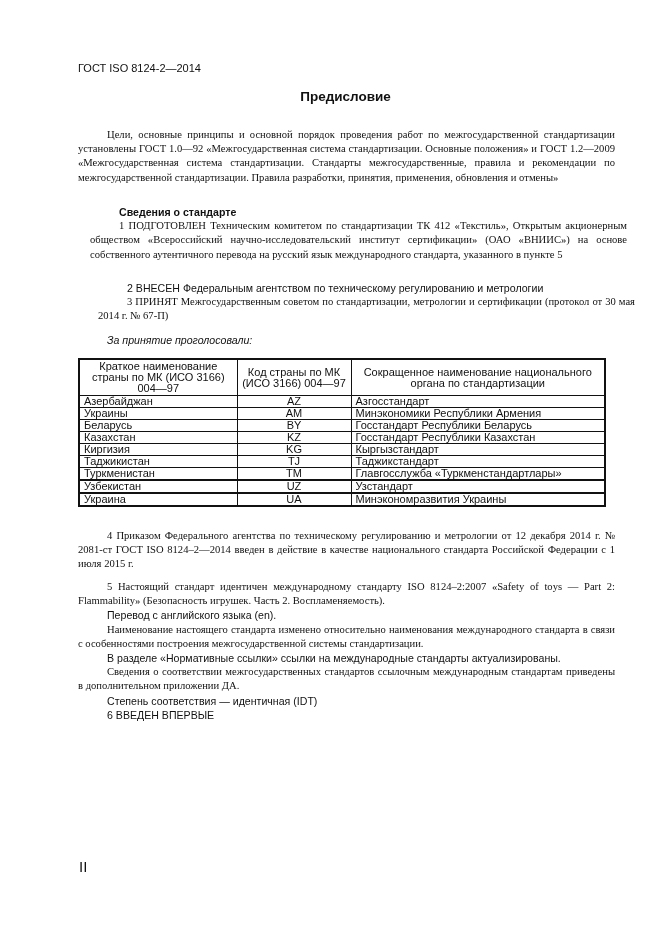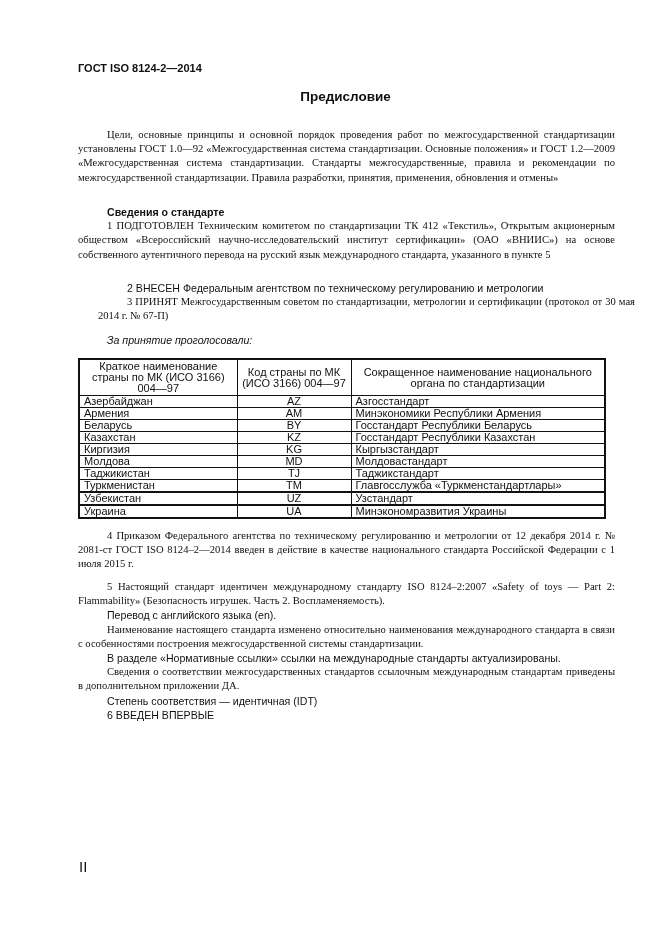--- a/index.html
+++ b/index.html
@@ -1,19 +1,19 @@
 <!DOCTYPE html>
 <html><head>
 <meta charset="utf-8">
 <style>
   html, body { margin:0; padding:0; background:#ffffff; }
   body { width:661px; height:936px; position:relative; overflow:hidden;
          font-family:"Liberation Sans", sans-serif; color:#111; }
   .page { position:absolute; left:0; top:0; width:661px; height:936px; }
-  .hdr { position:absolute; left:78px; top:62px; font-size:11px; font-weight:bold; letter-spacing:0;text-align:center; }
+  .hdr { position:absolute; left:78px; top:62px; font-size:11px; font-weight:normal; letter-spacing:0;text-align:center; }
   .title { position:absolute; left:0; width:661px; top:89px; text-align:center; font-size:13.5px; font-weight:bold; padding-left:30px; box-sizing:border-box; }
   .txt { position:absolute; left:78px; width:537px; font-size:10.6px; line-height:14.2px; text-align:justify; }
   .p { margin:0; text-indent:29px; }
   .p.last { text-align-last:left;font-family:Liberation Serif, serif; }
   .bold { font-weight:bold; }
   table.vote { position:absolute; left:78px; top:358px; width:528px; border-collapse:collapse; font-size:11px; }
   table.vote td, table.vote th { border:1px solid #111; padding:0 4px; line-height:11px; height:11px; font-weight:normal; }
   table.vote th { text-align:center; line-height:11px; padding:1px 4px; }
   table.vote td.code { text-align:center; }
   table.vote tr.thick td { border-top:2px solid #111; }
@@ -24,21 +24,21 @@
 <body>
 
 <div class="page">
   <div class="hdr">ГОСТ ISO 8124-2—2014</div>
   <div class="title">Предисловие</div>
 
   <div class="txt" style="top:128px;">
     <p class="p last">Цели, основные принципы и основной порядок проведения работ по межгосударственной стандартизации установлены ГОСТ 1.0—92 «Межгосударственная система стандартизации. Основные положения» и ГОСТ 1.2—2009 «Межгосударственная система стандартизации. Стандарты межгосударственные, правила и рекомендации по межгосударственной стандартизации. Правила разработки, принятия, применения, обновления и отмены»</p>
   </div>
 
-  <div class="txt" style="top:205px;">
+  <div class="txt" style="top:205px;margin-left:12px;">
     <p class="p bold">Сведения о стандарте</p>
     <p class="p last">1 ПОДГОТОВЛЕН Техническим комитетом по стандартизации ТК 412 «Текстиль», Открытым акционерным обществом «Всероссийский научно-исследовательский институт сертификации» (ОАО «ВНИИС») на основе собственного аутентичного перевода на русский язык международного стандарта, указанного в пункте 5</p>
   </div>
 
   <div class="txt" style="top:281px;margin-left:20px;">
     <p class="p">2 ВНЕСЕН Федеральным агентством по техническому регулированию и метрологии</p>
     <p class="p last">3 ПРИНЯТ Межгосударственным советом по стандартизации, метрологии и сертификации (протокол от 30 мая 2014 г. № 67-П)</p>
   </div>
 
   <div class="txt" style="top:333px;font-style:italic;">
@@ -58,43 +58,38 @@
         <th>Сокращенное наименование национального органа по стандартизации</th>
       </tr>
     </thead>
     <tbody id="tbody">
         <tr>
           <td>Азербайджан</td>
           <td class="code">AZ</td>
           <td>Азгосстандарт</td>
         </tr>
         <tr>
-          <td>Армения</td>
+          <td>Украины</td>
           <td class="code">AM</td>
           <td>Минэкономики Республики Армения</td>
         </tr>
         <tr>
           <td>Беларусь</td>
           <td class="code">BY</td>
           <td>Госстандарт Республики Беларусь</td>
         </tr>
         <tr>
           <td>Казахстан</td>
           <td class="code">KZ</td>
           <td>Госстандарт Республики Казахстан</td>
         </tr>
         <tr>
           <td>Киргизия</td>
           <td class="code">KG</td>
           <td>Кыргызстандарт</td>
-        </tr>
-        <tr>
-          <td>Молдова</td>
-          <td class="code">MD</td>
-          <td>Молдовастандарт</td>
         </tr>
         <tr>
           <td>Таджикистан</td>
           <td class="code">TJ</td>
           <td>Таджикстандарт</td>
         </tr>
         <tr>
           <td>Туркменистан</td>
           <td class="code">TM</td>
           <td>Главгосслужба «Туркменстандартлары»</td>

